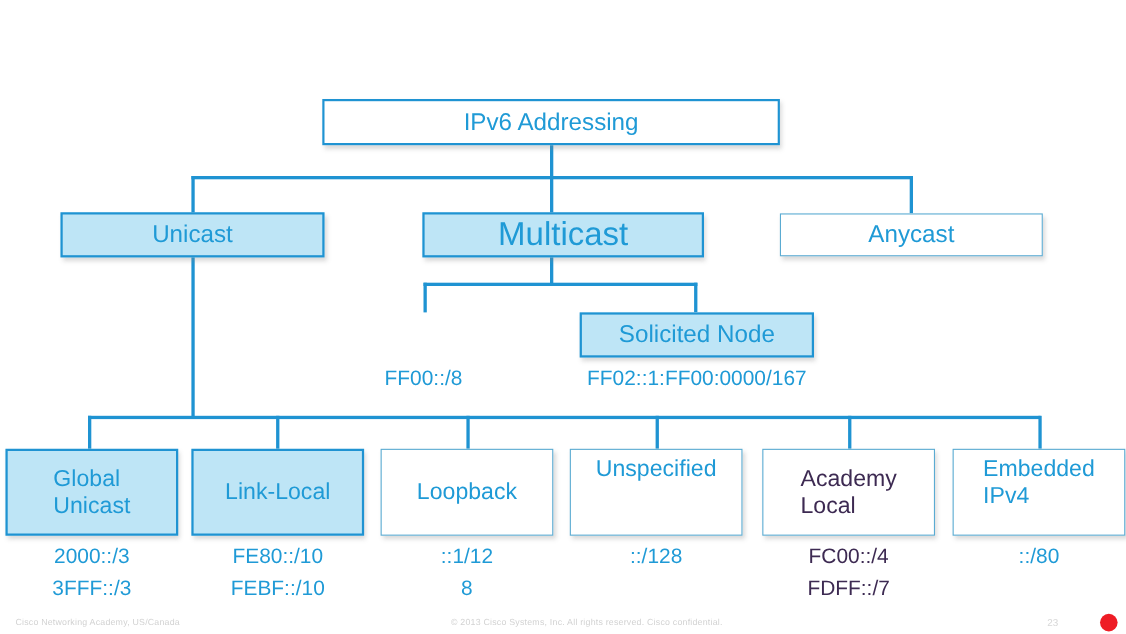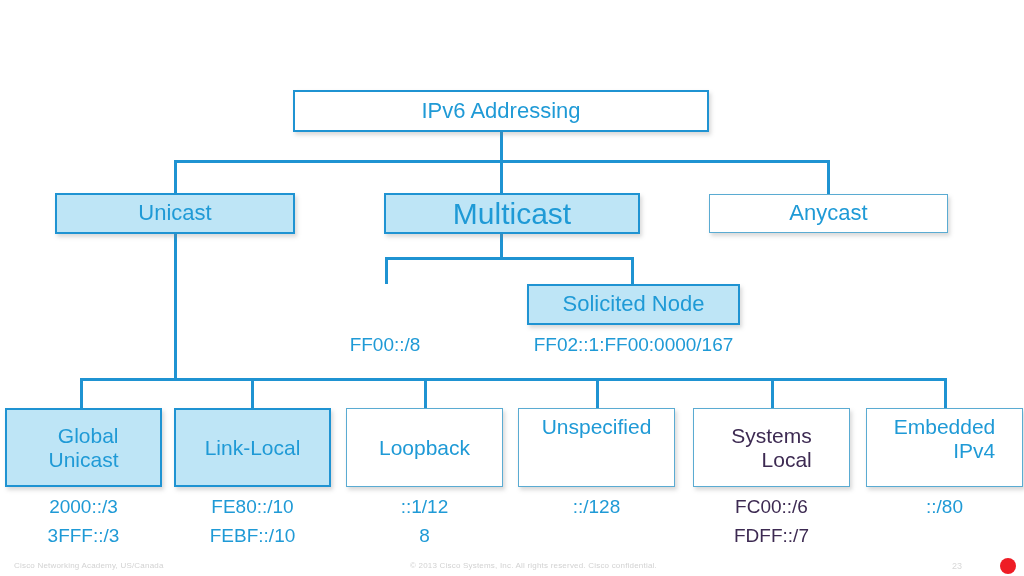--- a/index.html
+++ b/index.html
@@ -28,21 +28,21 @@
   .line.h { height: 3px; }
   .line.v { width: 3px; }
 
   
   .node {
     position: absolute;
     box-sizing: border-box;
     display: flex;
     align-items: center;
     justify-content: center;
-    text-align: right;
+    text-align: left;
     color: #1f9ad6;
     background: #ffffff;
     border: 2px solid #1f93d2;
     line-height: 1.12;
     box-shadow: 2px 3px 4px rgba(130,130,130,0.30);
   }
   .node.filled {
     background: #bee5f6;
   }
   .node.thin {
@@ -160,24 +160,24 @@
   </div>
   <div class="prefix" style="left:346px; top:493px; width:157px;">::1/12
 8</div>
 
   <div class="node thin topalign" style="left:518px; top:408px; width:157px; height:79px; font-size:21px;">
     <span class="node-label" style="white-space:pre-line;">Unspecified</span>
   </div>
   <div class="prefix" style="left:518px; top:493px; width:157px;">::/128</div>
 
   <div class="node thin purple" style="left:693px; top:408px; width:157px; height:79px; font-size:21px;">
-    <span class="node-label" style="white-space:pre-line;">Systems
+    <span class="node-label" style="white-space:pre-line;">Academy
 Local</span>
   </div>
-  <div class="prefix purple" style="left:693px; top:493px; width:157px;">FC00::/6
+  <div class="prefix purple" style="left:693px; top:493px; width:157px;">FC00::/4
 FDFF::/7</div>
 
   <div class="node thin topalign" style="left:866px; top:408px; width:157px; height:79px; font-size:21px;">
     <span class="node-label" style="white-space:pre-line;">Embedded
 IPv4</span>
   </div>
   <div class="prefix" style="left:866px; top:493px; width:157px;">::/80</div>
 
   <div class="footer-text" style="left:14px; top:561px;">Cisco Networking Academy, US/Canada</div>
   <div class="footer-text" style="left:410px; top:561px;">© 2013 Cisco Systems, Inc. All rights reserved. Cisco confidential.</div>

